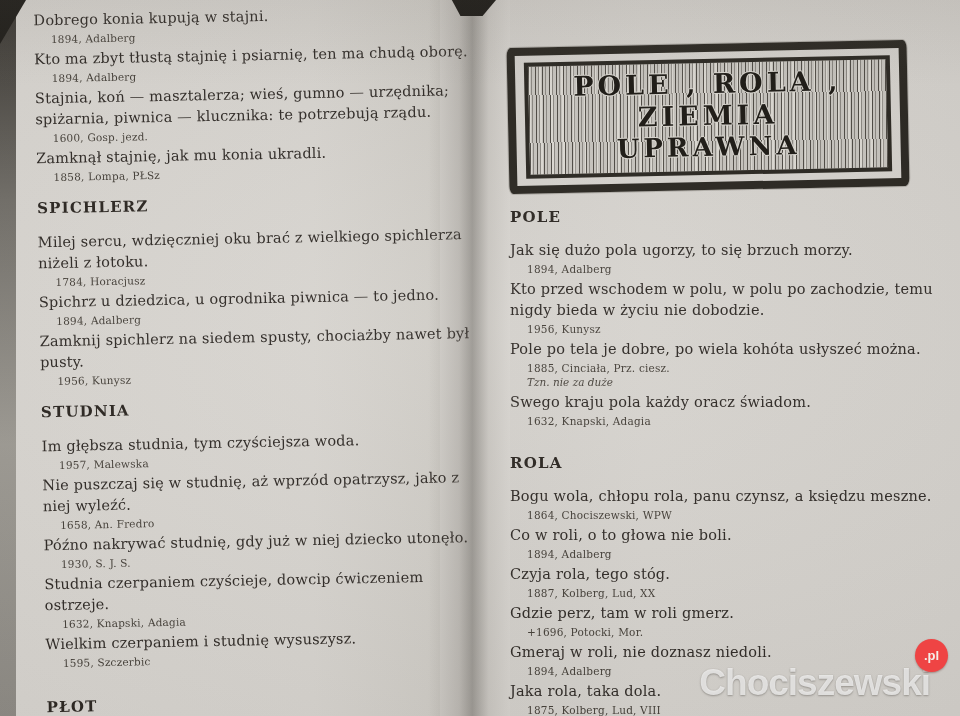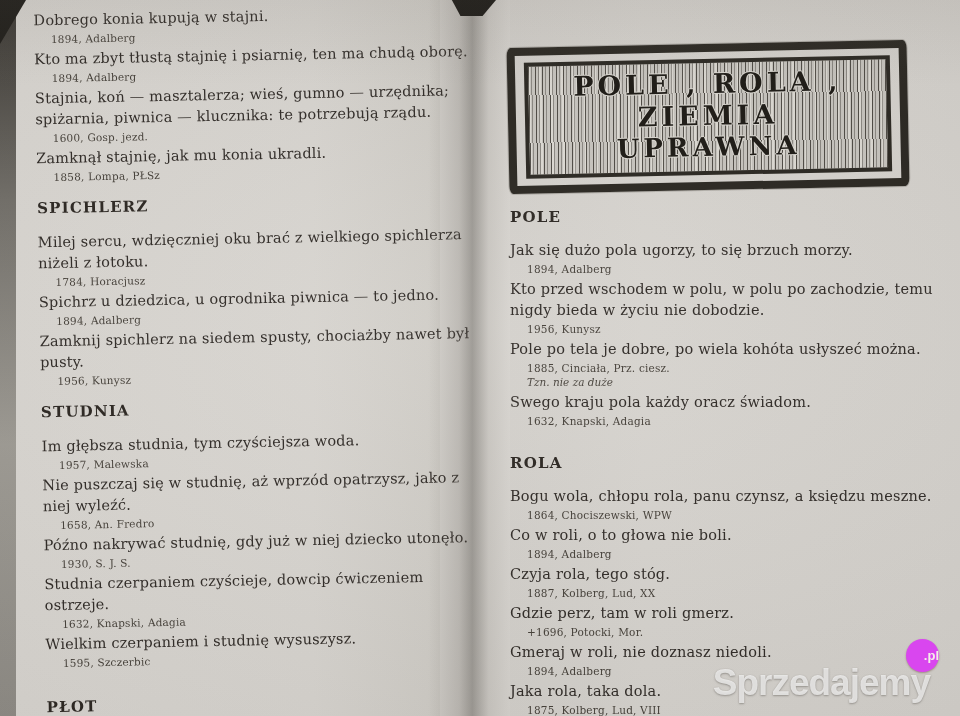--- a/index.html
+++ b/index.html
@@ -79,23 +79,23 @@
   
   .watermark{position:absolute;right:4px;bottom:12px;width:220px;height:60px;}
   .wm-text{
     position:absolute;right:26px;bottom:0;
     font-family:"Liberation Sans","DejaVu Sans",sans-serif;
     font-weight:700;font-size:37px;letter-spacing:-1px;
     color:rgba(255,255,255,.72);
     text-shadow:0 1px 2px rgba(110,106,100,.55),0 0 1px rgba(130,126,120,.4);
   }
   .wm-badge{
-    position:absolute;right:17px;bottom:32px;width:33px;height:33px;border-radius:50%;
-    background:#d946ef;box-shadow:0 1px 2px rgba(90,40,36,.4);
-    text-align:right;
+    position:absolute;right:8px;bottom:32px;width:33px;height:33px;border-radius:50%;
+    background:#ef4444;box-shadow:0 1px 2px rgba(90,40,36,.4);
+    text-align:center;
   }
   .wm-badge span{
     font-family:"Liberation Sans","DejaVu Sans",sans-serif;
     font-weight:700;font-size:13px;line-height:33px;color:#f4efe9;
   }
 </style>
 </head>
 <body>
 
 <div class="stage">
@@ -219,17 +219,17 @@
     </div>
   </div>
 
   <div class="edge-left"></div>
   <div class="edge-left-corner"></div>
   <div class="gutter"></div>
   <div class="top-notch"></div>
   <div class="vignette"></div>
 
   <div class="watermark">
-    <span class="wm-text">Sprzedajemy</span>
+    <span class="wm-text">Chociszewski</span>
     <span class="wm-badge"><span>.pl</span></span>
   </div>
 
 </div>
 
 </body></html>

